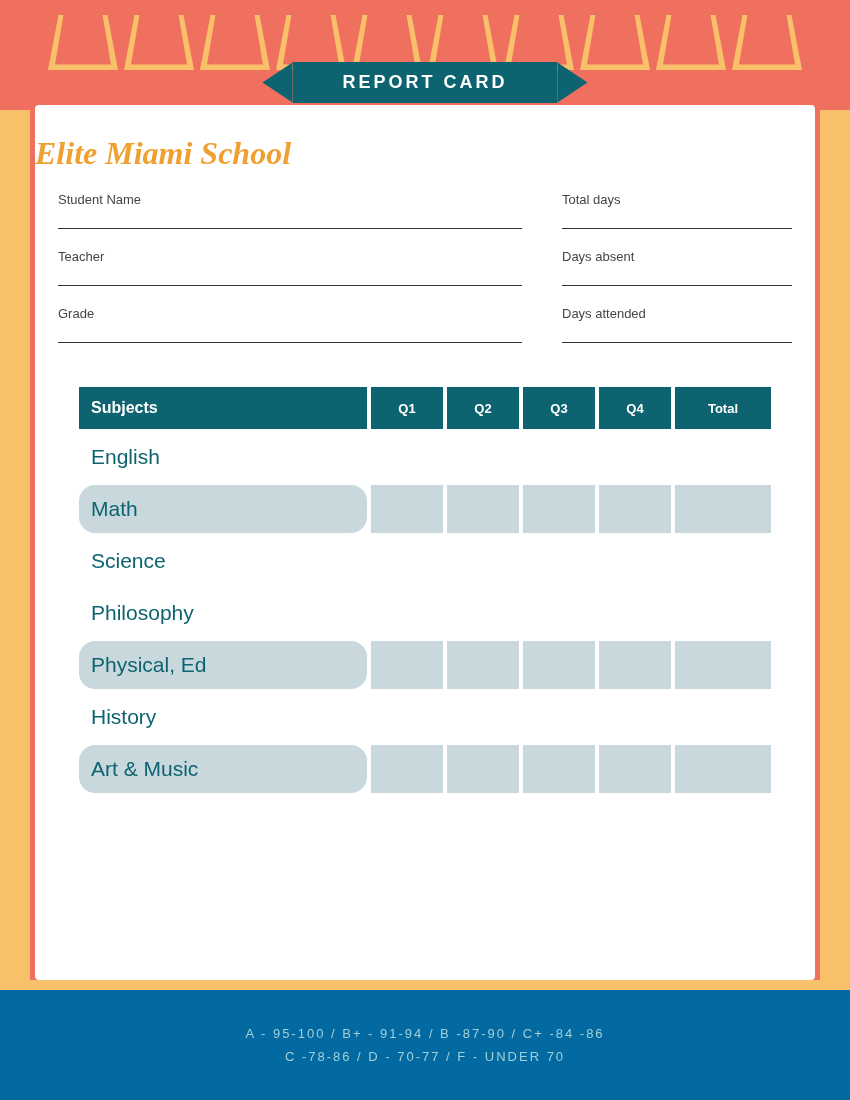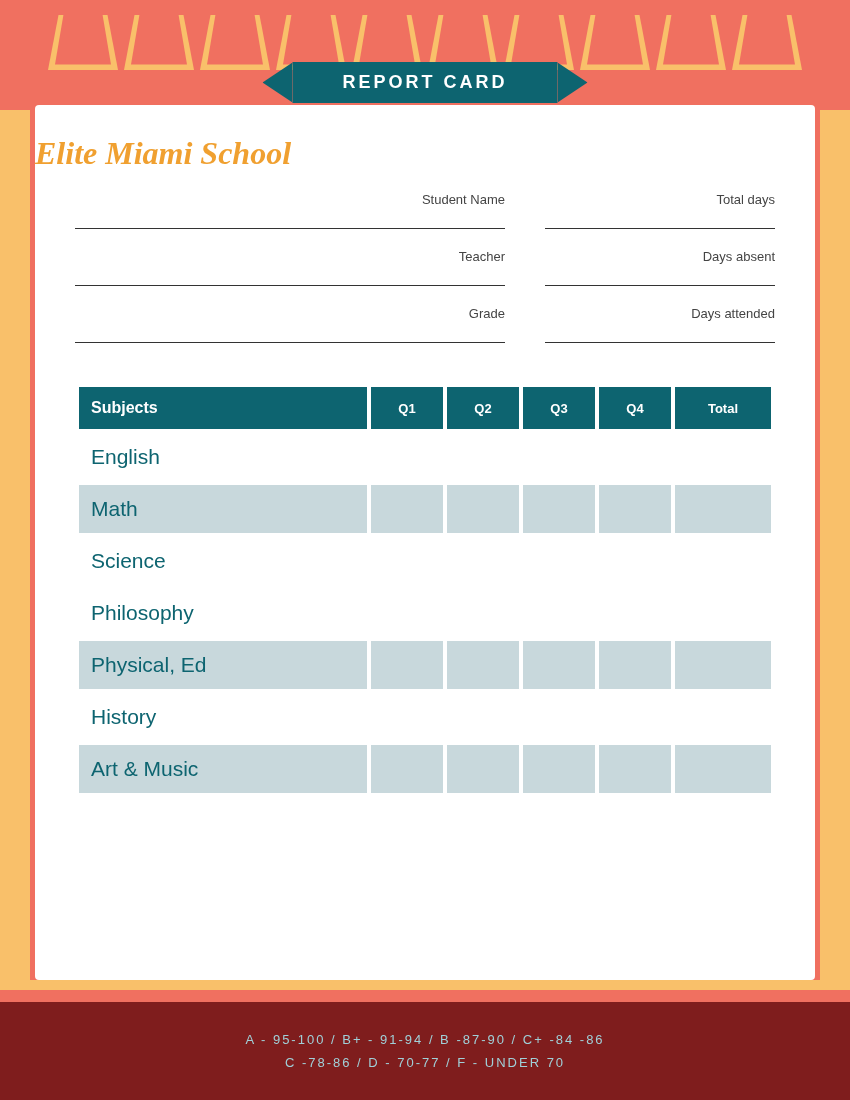--- a/index.html
+++ b/index.html
@@ -110,24 +110,23 @@
       font-size: 32px;
       color: #f0a030;
       padding: 30px 0 20px 0;
       font-style: italic;
       font-weight: bold;
     }
 
     
     .info-section {
       display: flex;
-      padding: 0 40px;
+      padding: 0 23px;
       gap: 40px;
       margin-bottom: 20px;
-      text-align: right;
     }
 
     .info-left {
       flex: 1;
     }
 
     .info-right {
       width: 230px;
     }
 
@@ -184,40 +183,41 @@
     .subject-cell {
       font-family: Arial, sans-serif;
       font-size: 21px;
       color: #0d6470;
       padding: 12px;
       font-weight: 500;
     }
 
     .subject-cell.shaded {
       background: #c8d8dc;
+      border-radius: 16px;
     }
 
     .grade-cell {
       background: #c8d8dc;
       height: 45px;
     }
 
     .grade-cell.white {
       background: #ffffff;
       border: none;
     }
 
     
     .footer {
       position: absolute;
       bottom: 0;
       left: 0;
       right: 0;
-      height: 98px;
-      background: #7f1d1d;
+      height: 110px;
+      background: #0369a1;
       z-index: 2;
       display: flex;
       flex-direction: column;
       align-items: center;
       justify-content: center;
       gap: 8px;
     }
 
     .footer-text {
       font-family: Arial, sans-serif;

